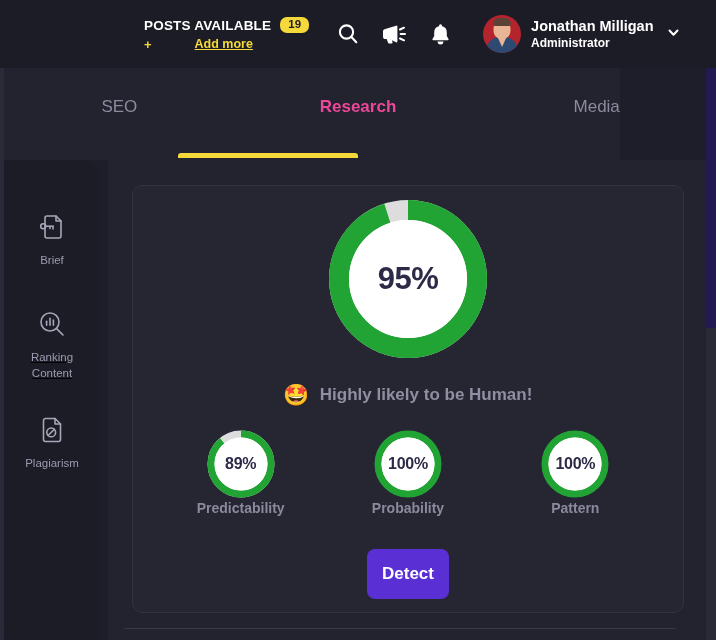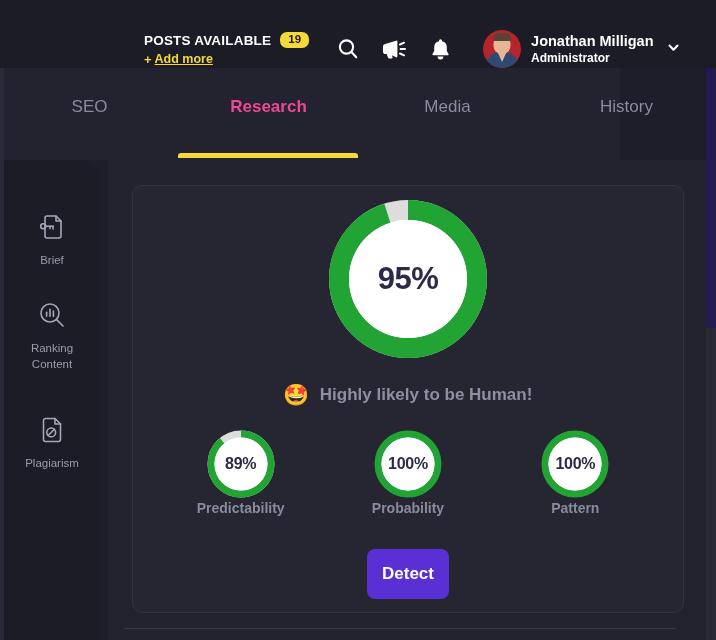--- a/index.html
+++ b/index.html
@@ -34,21 +34,21 @@
     z-index: 41;
   }
 
   
   .header {
     position: absolute;
     left: 0; top: 0;
     width: 716px; height: 68px;
     background: #1c1c26;
     display: flex;
-    align-items: flex-end;
+    align-items: center;
     z-index: 30;
   }
   .header-inner {
     display: flex;
     align-items: center;
     gap: 16px;
     margin-left: 144px;
   }
   .posts-block {
     display: flex;
@@ -80,21 +80,21 @@
   .add-more {
     display: flex;
     align-items: center;
     gap: 3px;
     color: #f5d93a;
     font-size: 12.5px;
     font-weight: bold;
     cursor: pointer;
   }
   .add-more .plus { font-size: 13px; line-height: 1; }
-  .add-more .amtext { text-decoration: underline; }
+  .add-more .amtext { text-decoration: underline; margin-left: 40px; }
 
   .hicon {
     width: 30px; height: 30px;
     display: flex; align-items: center; justify-content: center;
     cursor: pointer;
     color: #ffffff;
   }
   .icon-gap { margin-left: 8px; }
 
   .user-block {
@@ -430,42 +430,41 @@
       </div>
 
     </div>
   </div>
 
   <div class="tabs-strip">
     <div class="tabs-row">
       <div class="tab">SEO</div>
       <div class="tab active">Research</div>
       <div class="tab">Media</div>
-      <div class="tab">History</div>
     </div>
   </div>
   <div class="tab-underline"></div>
 
   <div class="sidebar">
 
     <div class="side-item" style="top:40px;">
       <span class="sicon">
         <svg width="30" height="30" viewBox="0 0 30 30" fill="none" stroke="currentColor" stroke-width="1.6" stroke-linecap="round" stroke-linejoin="round">
           <path d="M19 4 H10 a2 2 0 0 0 -2 2 v18 a2 2 0 0 0 2 2 h12 a2 2 0 0 0 2 -2 V9 Z"></path>
           <polyline points="19,4 19,9 24,9"></polyline>
           <circle cx="6.2" cy="14.2" r="2.5"></circle>
           <line x1="8.7" y1="14.2" x2="16" y2="14.2"></line>
           <line x1="13" y1="14.2" x2="13" y2="16.6"></line>
           <line x1="16" y1="14.2" x2="16" y2="17"></line>
         </svg>
       </span>
       <span class="side-label">Brief</span>
     </div>
 
-    <div class="side-item" style="top:128px;">
+    <div class="side-item" style="top:137px;text-decoration:underline;">
       <span class="sicon">
         <svg width="30" height="30" viewBox="0 0 30 30" fill="none" stroke="currentColor" stroke-width="1.6" stroke-linecap="round" stroke-linejoin="round">
           <circle cx="13" cy="13" r="9"></circle>
           <line x1="19.6" y1="19.6" x2="26" y2="26"></line>
           <line x1="9.6" y1="16.2" x2="9.6" y2="12.2"></line>
           <line x1="13" y1="16.2" x2="13" y2="9.4"></line>
           <line x1="16.4" y1="16.2" x2="16.4" y2="11"></line>
         </svg>
       </span>
       <span class="side-label">Ranking Content</span>

